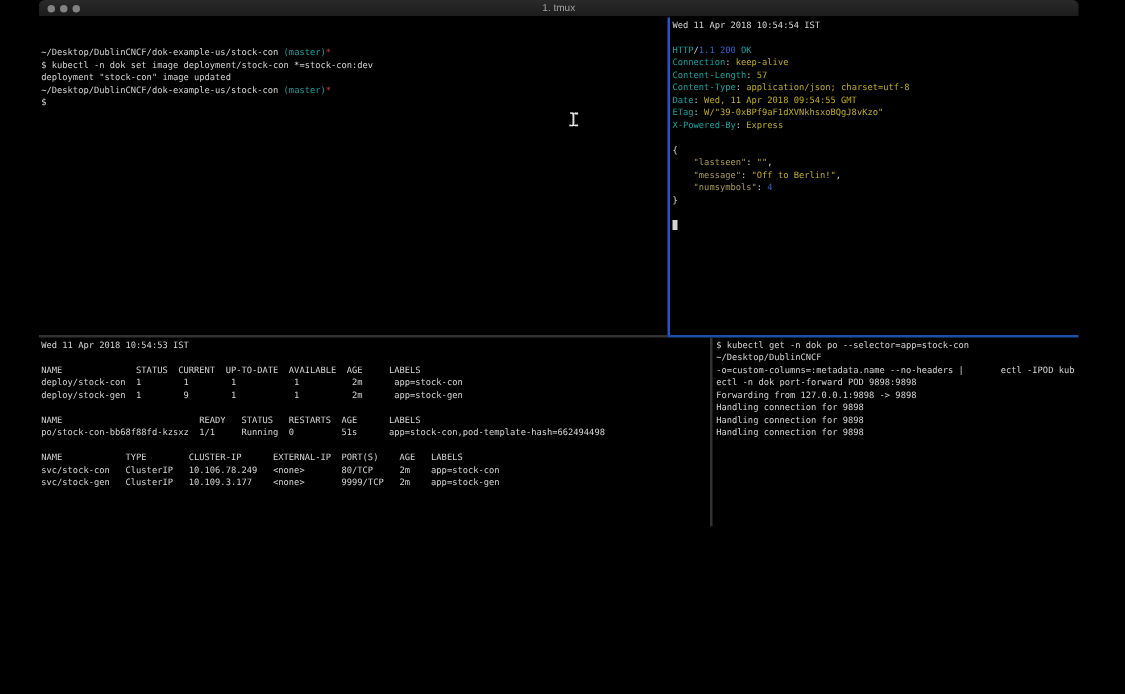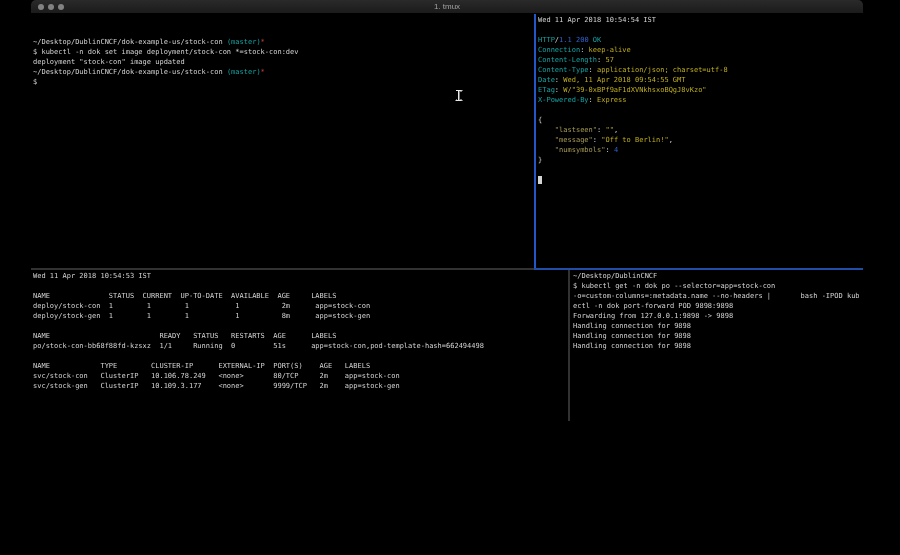--- a/index.html
+++ b/index.html
@@ -103,36 +103,36 @@
       </div>
 
     <div class="hdiv-inactive"></div>
     <div class="hdiv-active"></div>
 
     <div class="pane pane-bl">
         <div class="tline"><span class="seg-fg">Wed 11 Apr 2018 10:54:53 IST</span></div>
         <div class="tline"></div>
         <div class="tline"><span class="seg-fg">NAME              STATUS  CURRENT  UP-TO-DATE  AVAILABLE  AGE     LABELS</span></div>
         <div class="tline"><span class="seg-fg">deploy/stock-con  1        1        1           1          2m      app=stock-con</span></div>
-        <div class="tline"><span class="seg-fg">deploy/stock-gen  1        1        1           1          8m      app=stock-gen</span></div>
+        <div class="tline"><span class="seg-fg">deploy/stock-gen  1        9        1           1          2m      app=stock-gen</span></div>
         <div class="tline"></div>
         <div class="tline"><span class="seg-fg">NAME                          READY   STATUS   RESTARTS  AGE      LABELS</span></div>
         <div class="tline"><span class="seg-fg">po/stock-con-bb68f88fd-kzsxz  1/1     Running  0         51s      app=stock-con,pod-template-hash=662494498</span></div>
         <div class="tline"></div>
         <div class="tline"><span class="seg-fg">NAME            TYPE        CLUSTER-IP      EXTERNAL-IP  PORT(S)    AGE   LABELS</span></div>
         <div class="tline"><span class="seg-fg">svc/stock-con   ClusterIP   10.106.78.249   &lt;none&gt;       80/TCP     2m    app=stock-con</span></div>
         <div class="tline"><span class="seg-fg">svc/stock-gen   ClusterIP   10.109.3.177    &lt;none&gt;       9999/TCP   2m    app=stock-gen</span></div>
       </div>
 
     <div class="vdiv-inactive"></div>
 
     <div class="pane pane-br">
+        <div class="tline"><span class="seg-fg">$ kubectl get -n dok po --selector=app=stock-con</span></div>
         <div class="tline"><span class="seg-fg">~/Desktop/DublinCNCF</span></div>
-        <div class="tline"><span class="seg-fg">$ kubectl get -n dok po --selector=app=stock-con</span></div>
-        <div class="tline"><span class="seg-fg">-o=custom-columns=:metadata.name --no-headers |       bash -IPOD kub</span></div>
+        <div class="tline"><span class="seg-fg">-o=custom-columns=:metadata.name --no-headers |       ectl -IPOD kub</span></div>
         <div class="tline"><span class="seg-fg">ectl -n dok port-forward POD 9898:9898</span></div>
         <div class="tline"><span class="seg-fg">Forwarding from 127.0.0.1:9898 -&gt; 9898</span></div>
         <div class="tline"><span class="seg-fg">Handling connection for 9898</span></div>
         <div class="tline"><span class="seg-fg">Handling connection for 9898</span></div>
         <div class="tline"><span class="seg-fg">Handling connection for 9898</span></div>
       </div>
 
     <svg class="mouse" viewBox="0 0 8 11">
       <path d="M1 0 h2 v1 h1 v9 h-1 v1 h-2 v-1 h1 M3 1 h1 M5 0 h2 v1 h-2 M5 10 h2 v1 h-2" fill="none" stroke="#e8e8e8" stroke-width="1"></path>
       <rect x="3" y="1" width="1" height="9" fill="#e8e8e8"></rect>

